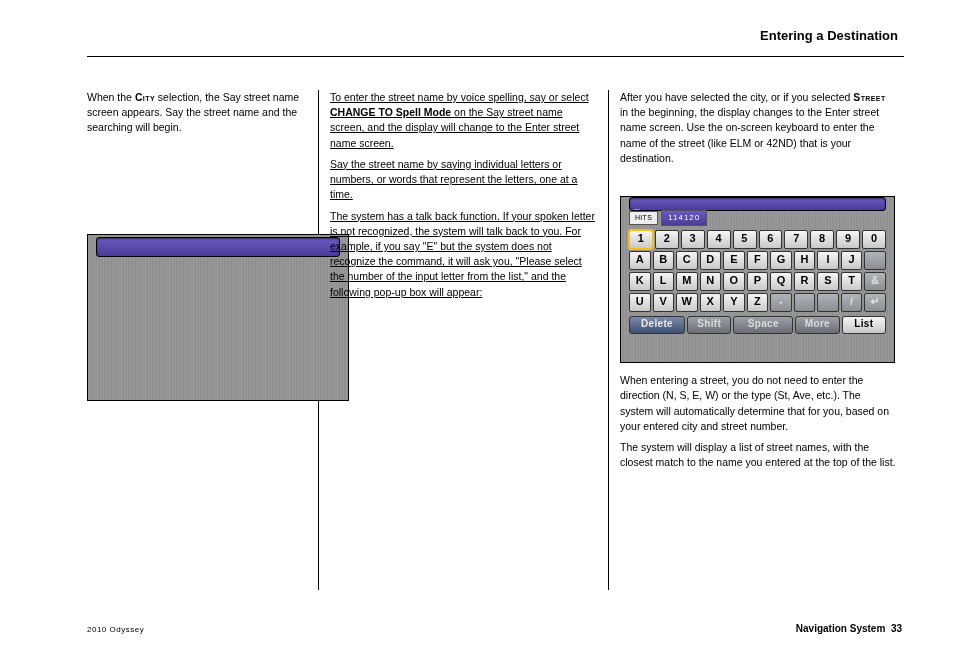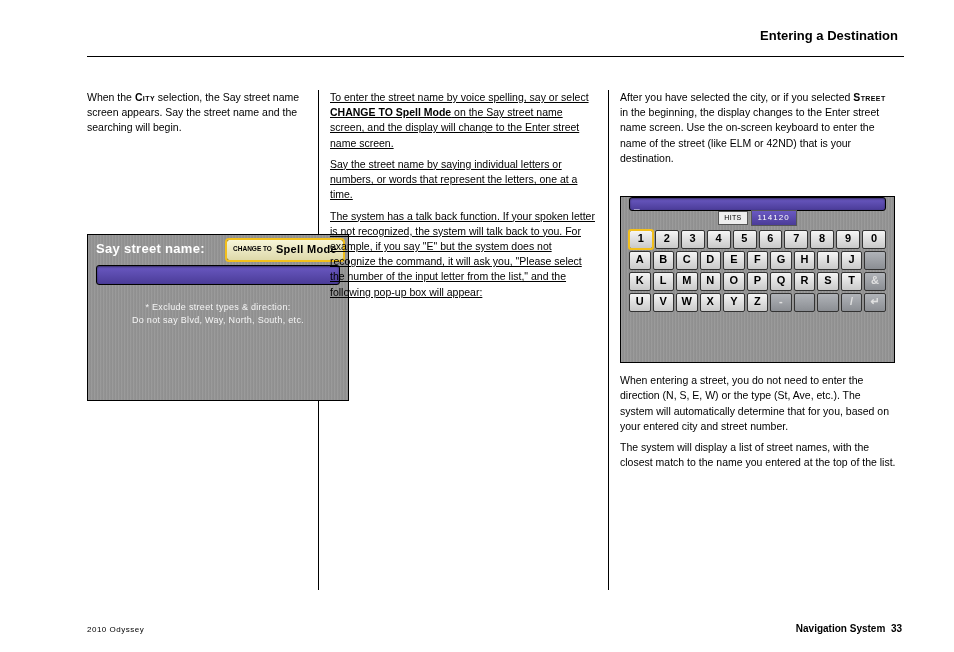--- a/index.html
+++ b/index.html
@@ -97,21 +97,21 @@
     line-height:1.5;
     margin-top:16px;
   }
 
   
   .screen1 { width:262px; height:167px; margin-top: 98px; }
 
   
   .screen2 { width:275px; height:167px; margin-top: 30px; }
   .hits-row {
-    display:flex; justify-content:center; align-items:center;
+    display:flex; justify-content:flex-start; align-items:center;
     padding:0 8px 1px 8px; gap:3px;
     margin-top:-3px;
   }
   .hits-label {
     background:#eee; color:#000; font-size:7px; padding:1px 5px;
     border:1px solid #555;
   }
   .hits-val {
     background:linear-gradient(180deg,#6a59c2,#4b3c98); color:#fff;
     font-size:8px; padding:1px 6px; border:1px solid #555; letter-spacing:1px;
@@ -174,33 +174,21 @@
   <div class="vr vr2"></div>
 
   <div class="columns">
 
     <div class="col col1 bodytext">
       <p>
         <span>When the </span><span class="nav-item">City</span><span> selection, the Say street name screen appears. Say the street name and the searching will begin.</span>
       </p>
 
       <div class="screen screen1">
-        <div class="title-row">
-          <div class="title">Say street name:</div>
-          <div class="change-btn">
-            <span class="pre">CHANGE
-TO</span>
-            <span>Spell Mode</span>
-          </div>
-        </div>
         <div class="input-bar"></div>
-        <div class="helper">
-          <div>* Exclude street types &amp; direction:</div>
-          <div>Do not say Blvd, Way, North, South, etc.</div>
-        </div>
       </div>
     </div>
 
     <div class="col col2 bodytext">
       <p>
         <span>To enter the street name by voice spelling, say or select </span><b>CHANGE TO Spell Mode</b><span> on the Say street name screen, and the display will change to the Enter street name screen.</span>
       </p>
       <p>Say the street name by saying individual letters or numbers, or words that represent the letters, one at a time.</p>
       <p>The system has a talk back function. If your spoken letter is not recognized, the system will talk back to you. For example, if you say "E" but the system does not recognize the command, it will ask you, "Please select the number of the input letter from the list," and the following pop-up box will appear:</p>
     </div>
@@ -264,20 +252,27 @@
             <div class="key">X</div>
             <div class="key">Y</div>
             <div class="key">Z</div>
             <div class="key disabled">-</div>
             <div class="key disabled"></div>
             <div class="key disabled"></div>
             <div class="key disabled">/</div>
             <div class="key disabled">↵</div>
           </div>
         </div>
+        <div class="brow">
+          <div class="bkey del">Delete</div>
+          <div class="bkey shift">Shift</div>
+          <div class="bkey space">Space</div>
+          <div class="bkey more">More</div>
+          <div class="bkey list">List</div>
+        </div>
       </div>
 
       <p style="margin-top:10px;">When entering a street, you do not need to enter the direction (N, S, E, W) or the type (St, Ave, etc.). The system will automatically determine that for you, based on your entered city and street number.</p>
       <p>The system will display a list of street names, with the closest match to the name you entered at the top of the list.</p>
     </div>
   </div>
 
   <div class="foot-left">2010 Odyssey</div>
   <div class="pagenum">
     <span>Navigation System</span>&nbsp;&nbsp;<span>33</span>

